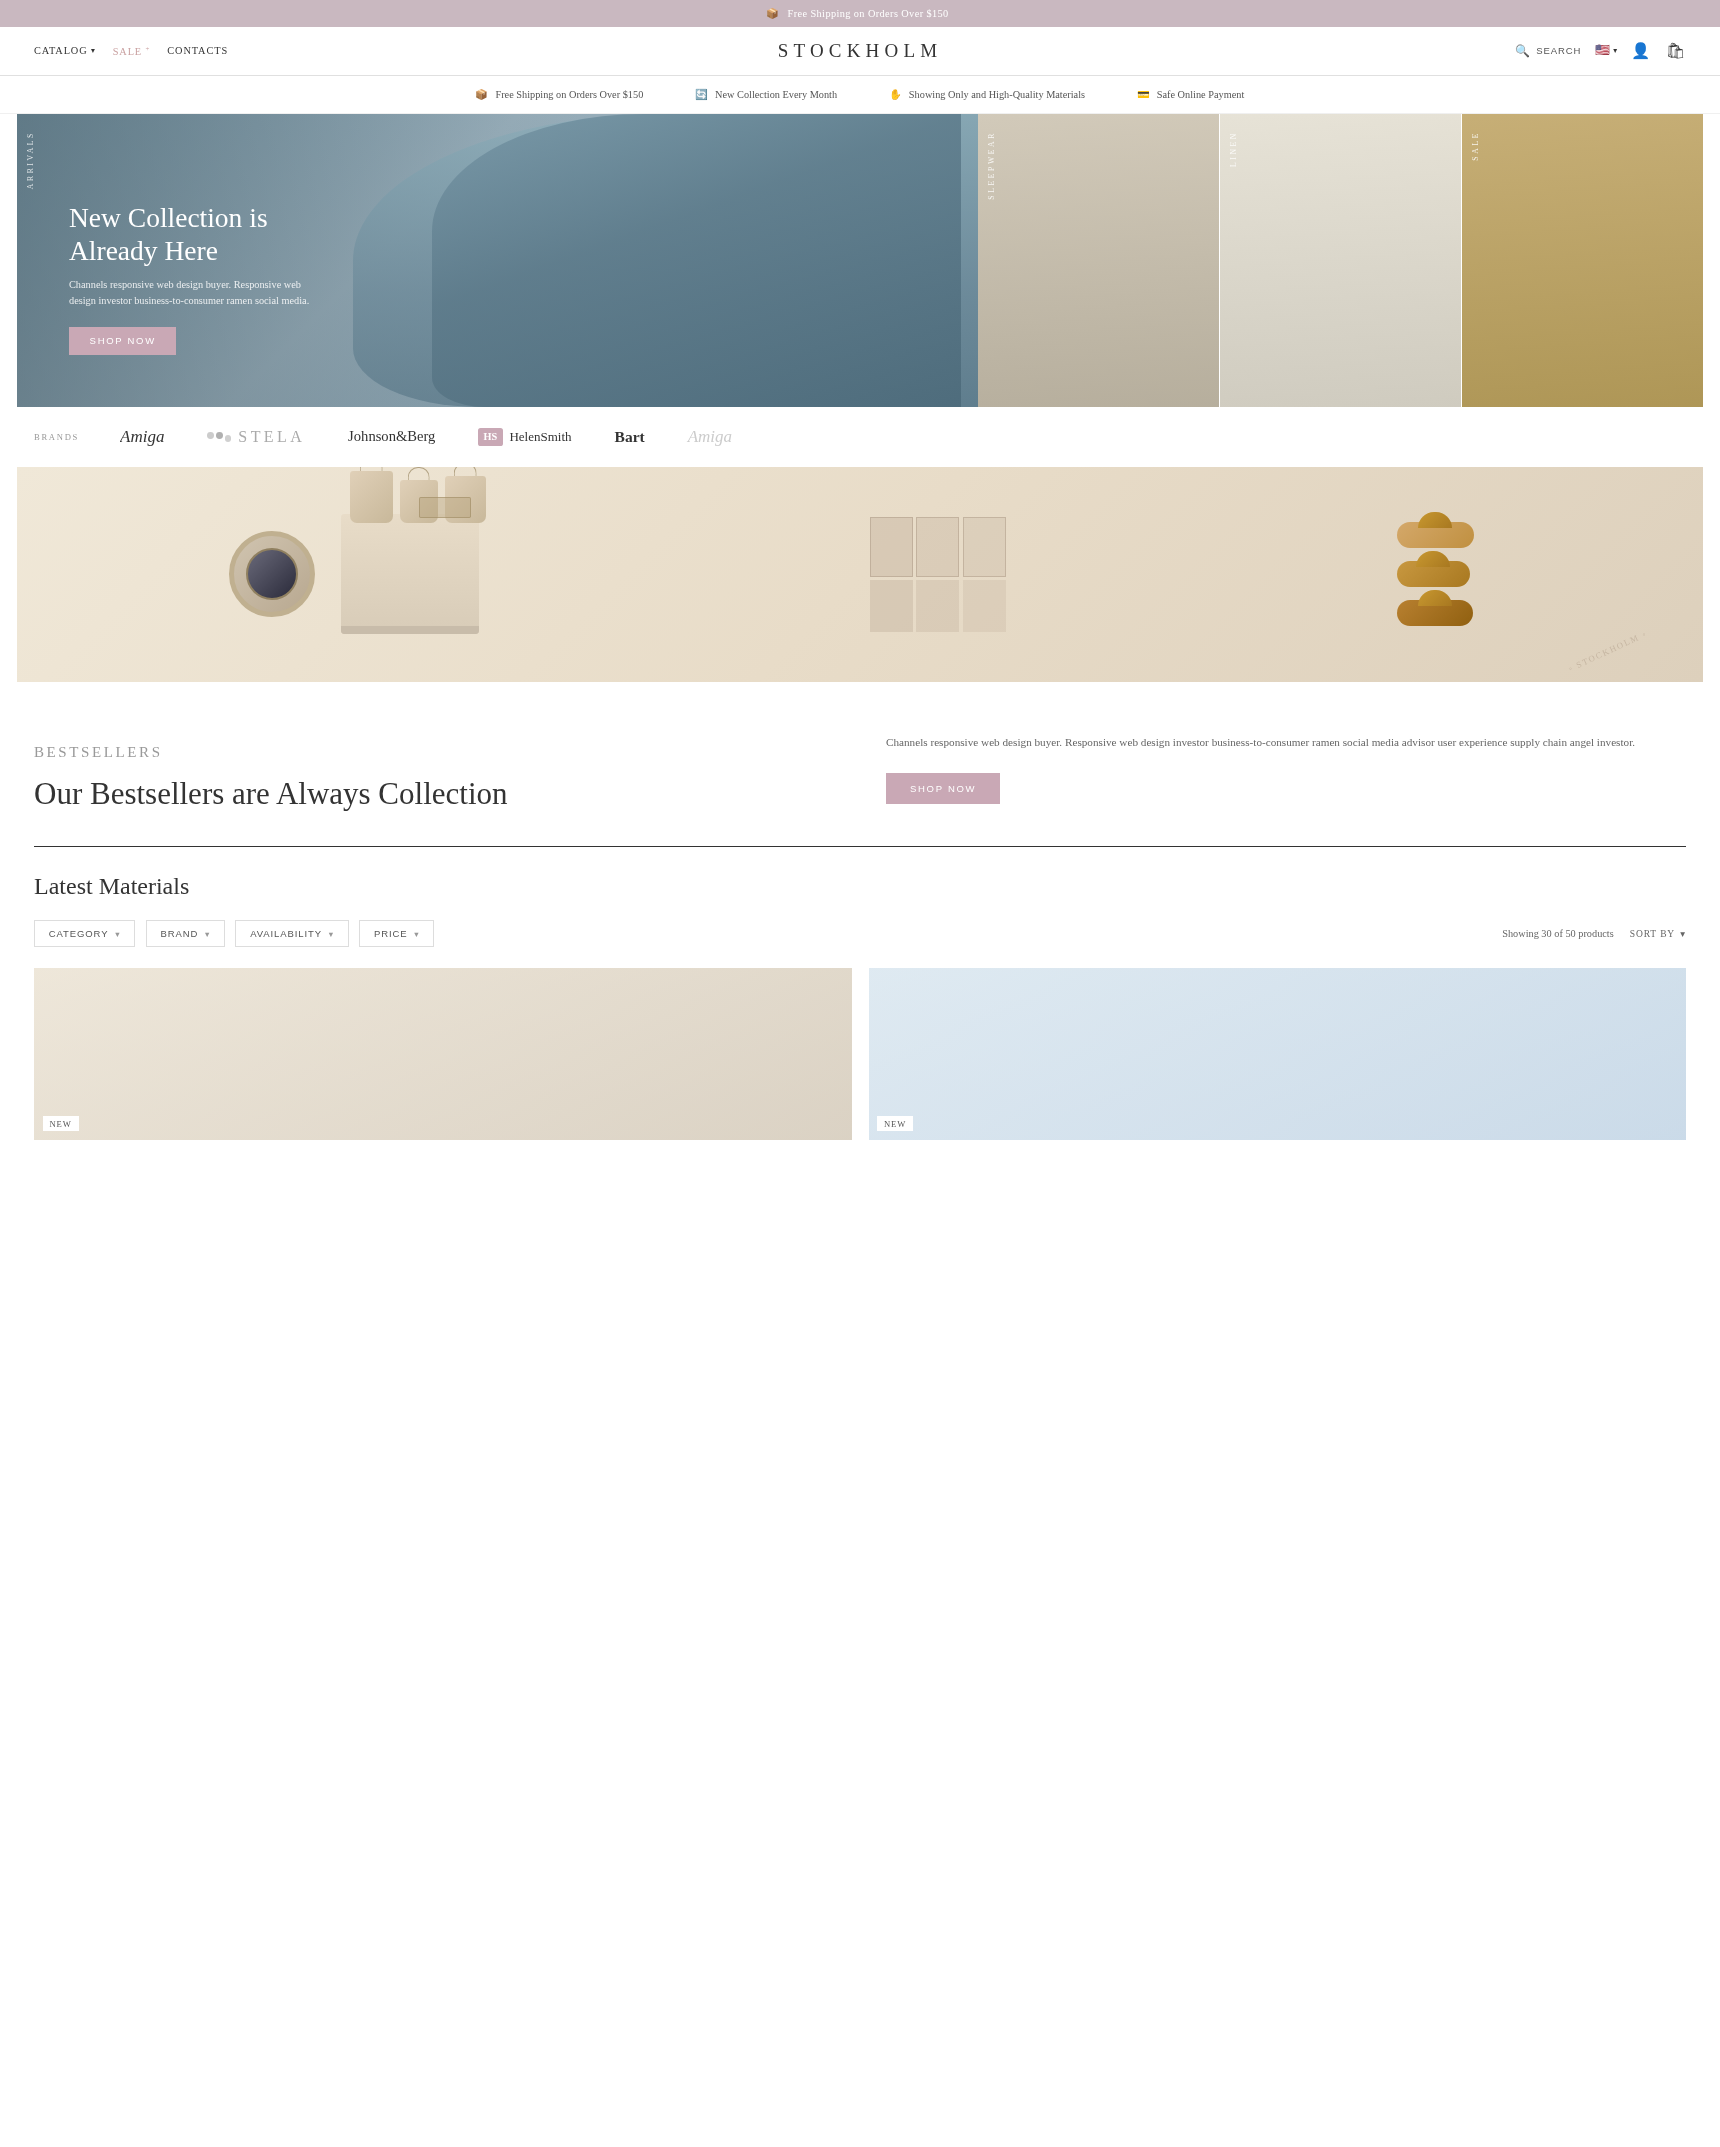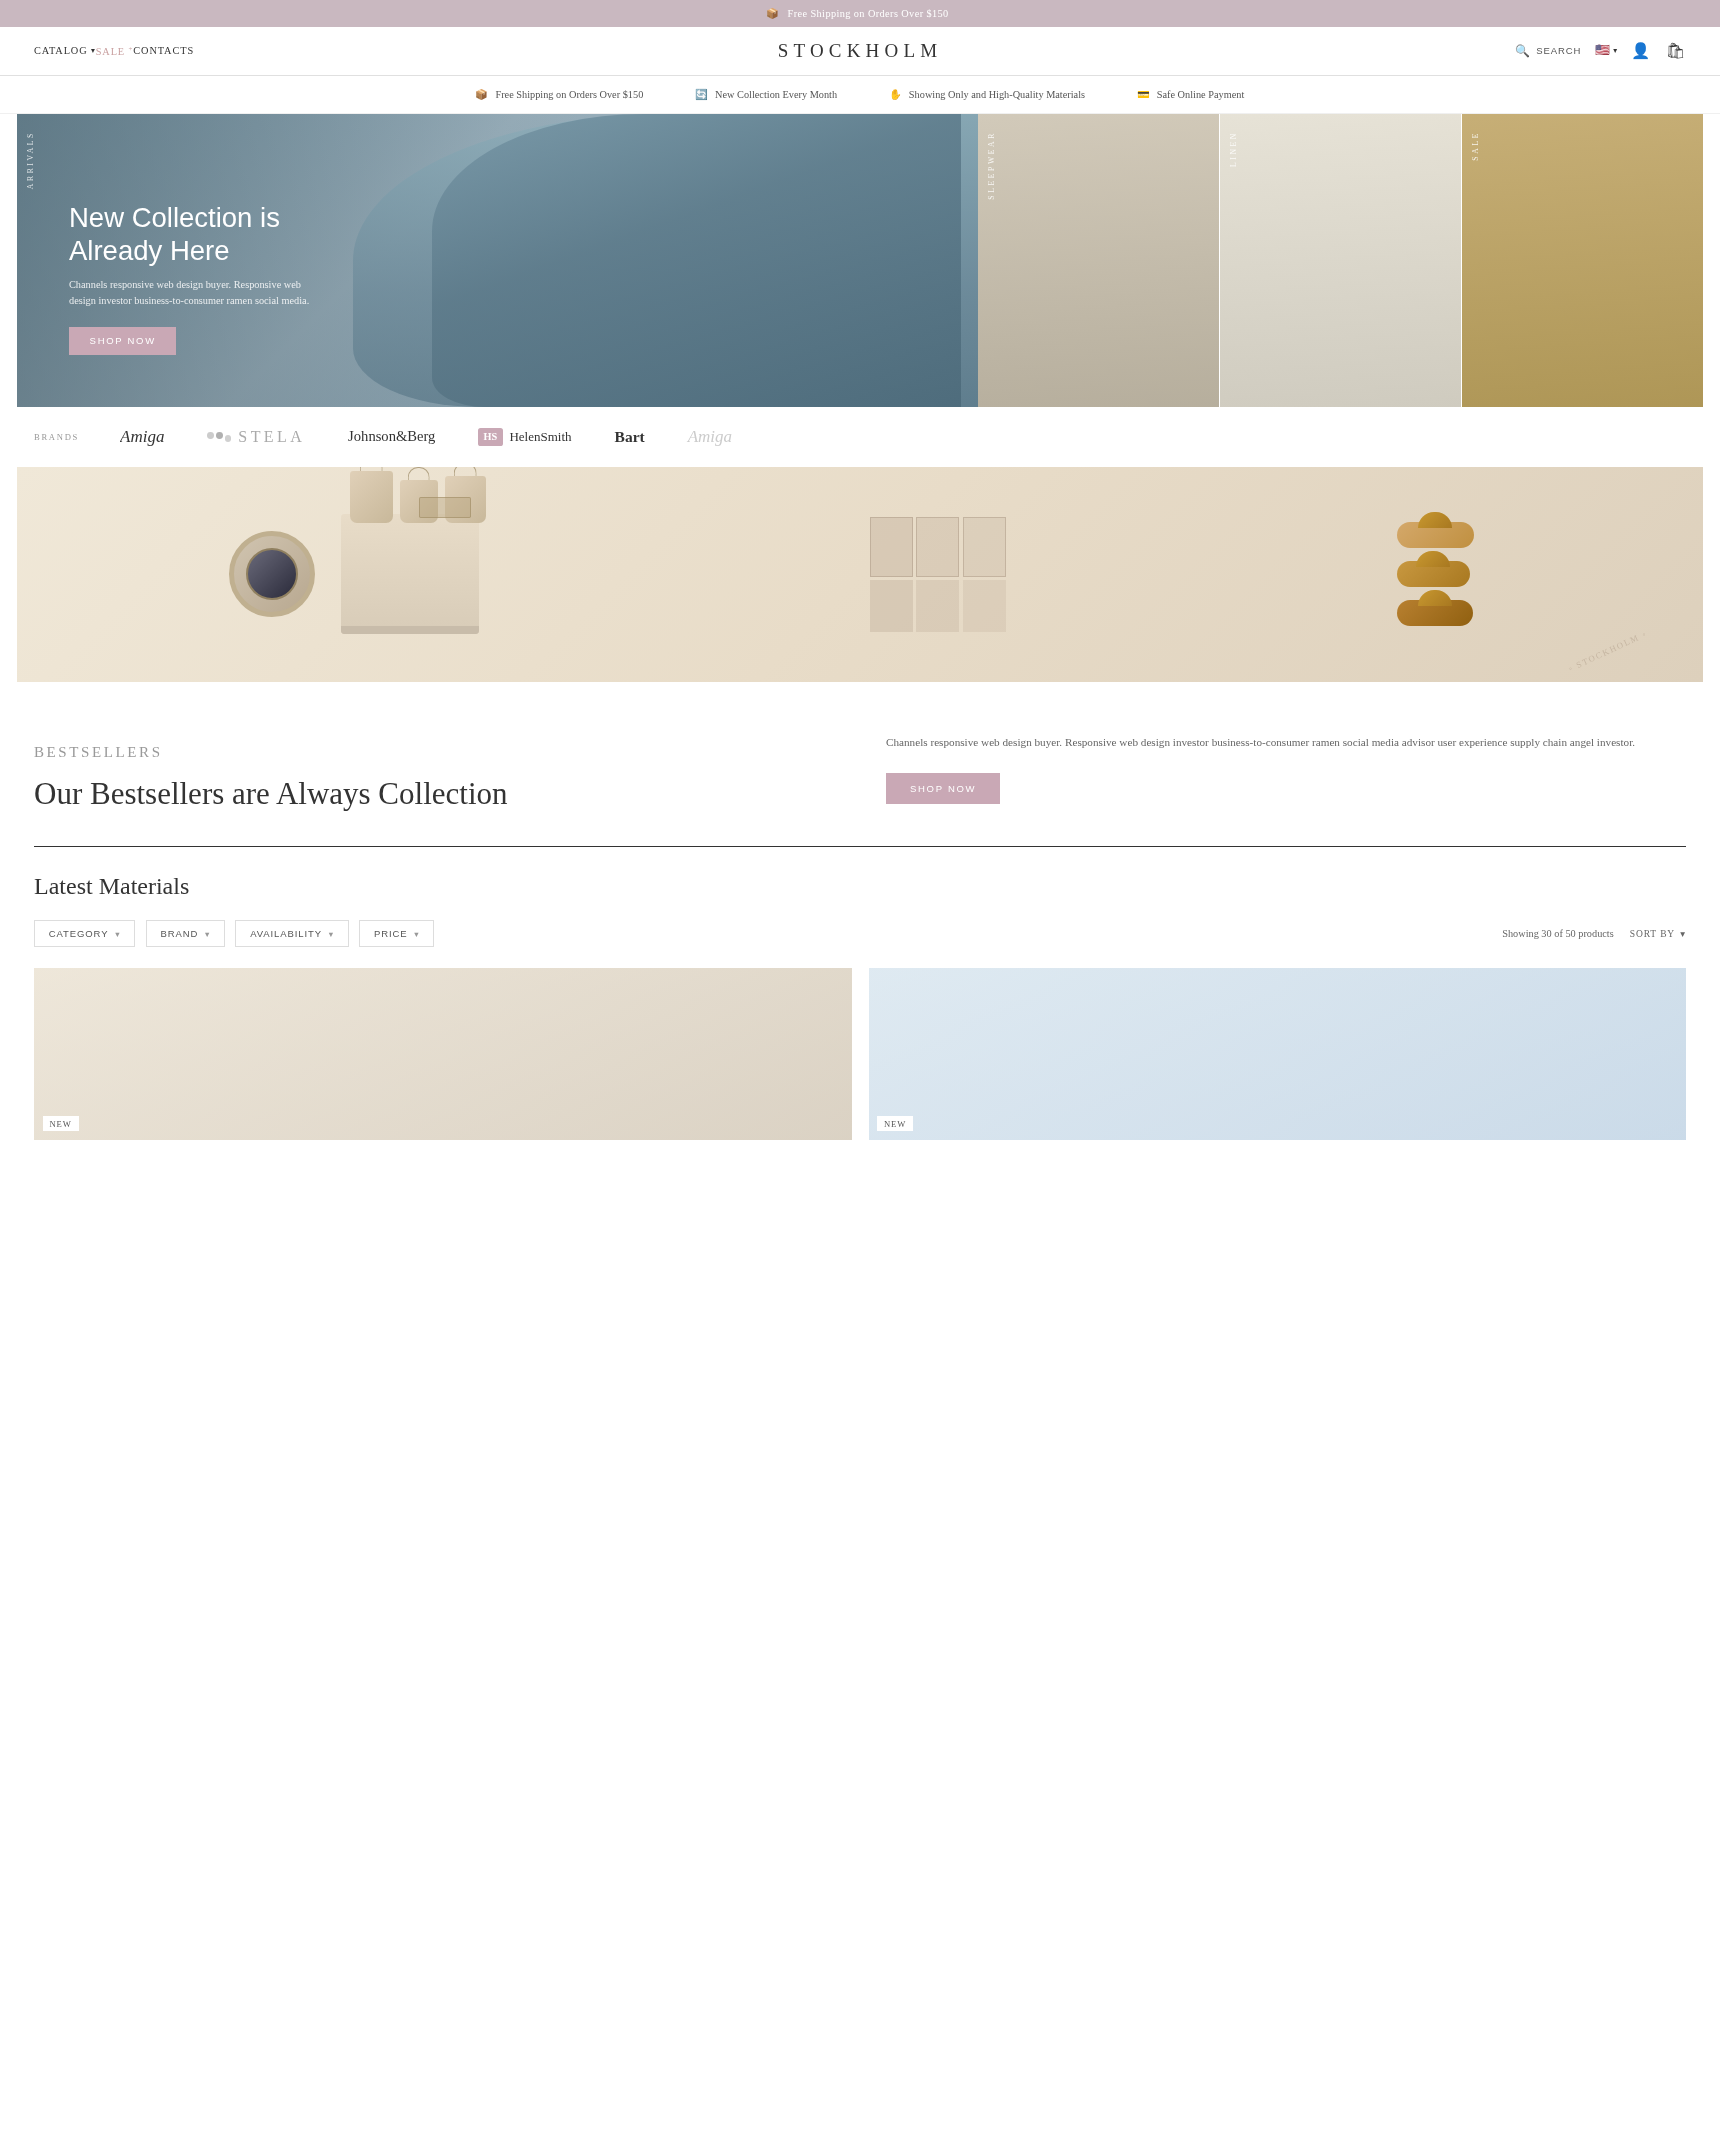--- a/index.html
+++ b/index.html
@@ -18,21 +18,21 @@
 
     
     .header {
       display: flex;
       align-items: center;
       justify-content: space-between;
       padding: 13.8px 34px;
       border-bottom: 0.9px solid #e0e0e0;
       position: relative;
     }
-    .header-left { display: flex; align-items: center; gap: 0; }
+    .header-left { display: flex; align-items: center; gap: 17px; }
     .header-left a { font-size: 10.3px; letter-spacing: 0.9px; text-decoration: none; color: #333; text-transform: uppercase; }
     .header-left .catalog { display: flex; align-items: center; gap: 3.4px; font-weight: 500; }
     .header-left .sale { color: #c9a0a0; }
     .header-center { position: absolute; left: 50%; transform: translateX(-50%); }
     .header-center .logo { font-size: 19px; letter-spacing: 5.2px; font-weight: 400; text-transform: uppercase; font-family: 'Georgia', serif; }
     .header-right { display: flex; align-items: center; gap: 13.8px; }
     .header-right .search-btn { display: flex; align-items: center; gap: 5.2px; font-size: 9.5px; letter-spacing: 0.9px; cursor: pointer; color: #555; text-transform: uppercase; }
     .flag-btn { display: flex; align-items: center; gap: 3.4px; cursor: pointer; }
     .icon-btn { width: 20.6px; height: 20.6px; cursor: pointer; display: flex; align-items: center; justify-content: center; }
 
@@ -81,21 +81,21 @@
       padding: 17px 8.6px;
       text-transform: uppercase;
     }
     .hero-content {
       position: absolute;
       bottom: 52px;
       left: 52px;
       color: #fff;
       max-width: 258px;
     }
-    .hero-content h1 { font-size: 27.5px; font-weight: 400; line-height: 1.2; margin-bottom: 10.3px; font-family: Liberation Sans, sans-serif; }
+    .hero-content h1 { font-size: 27.5px; font-weight: 400; line-height: 1.2; margin-bottom: 10.3px; font-family: Liberation Serif, serif; }
     .hero-content p { font-size: 10.3px; line-height: 1.6; color: rgba(255,255,255,0.85); margin-bottom: 17px; }
     .shop-now-btn {
       background: #c9a8b5;
       color: #fff;
       border: none;
       padding: 8.6px 20.6px;
       font-size: 9.5px;
       letter-spacing: 1.7px;
       text-transform: uppercase;
       cursor: pointer;

